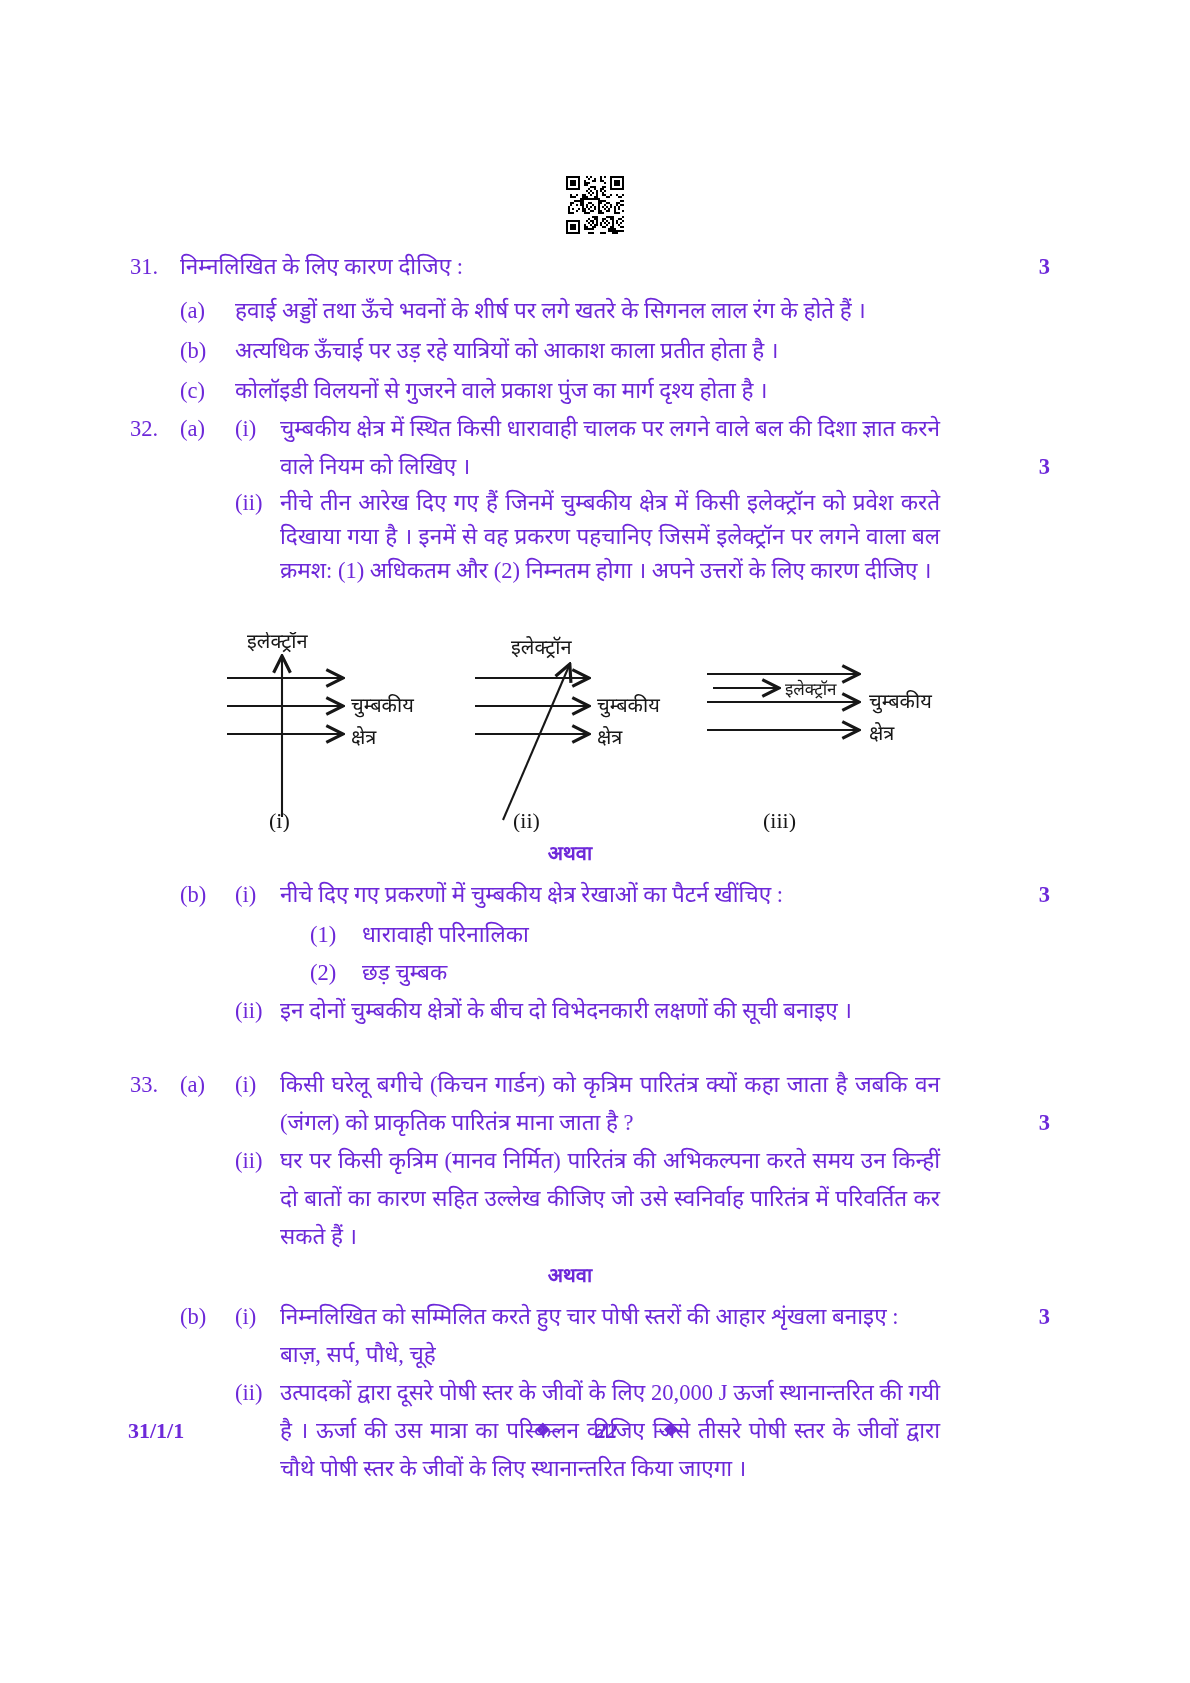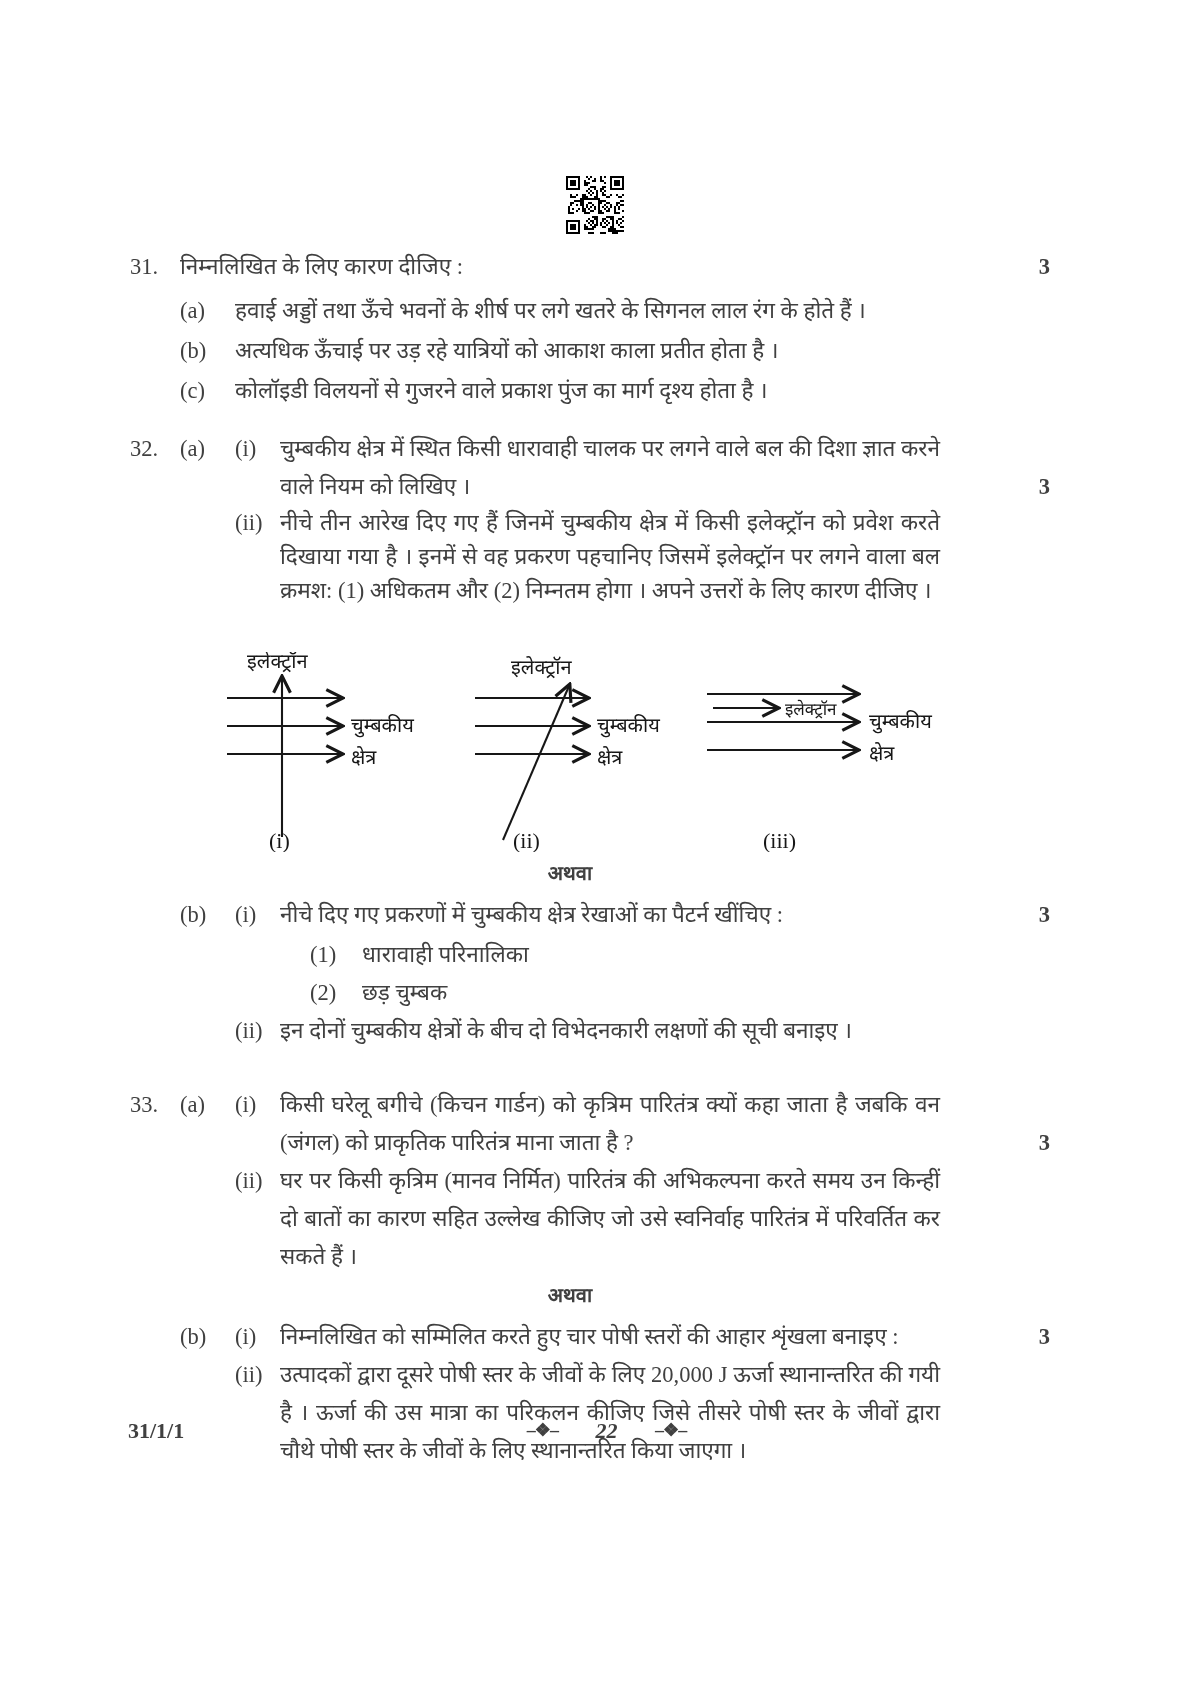--- a/index.html
+++ b/index.html
@@ -2,21 +2,21 @@
 <html><head>
 <meta charset="utf-8">
 <style>
   * { box-sizing: border-box; }
   html, body { margin: 0; padding: 0; background: #ffffff; }
   .page {
     position: relative;
     width: 1190px;
     height: 1683px;
     background: #ffffff;
-    color: #404040;
+    color: #6d28d9;
     font-family: "Liberation Serif", "DejaVu Serif", serif;
     overflow: hidden;
   }
   .qr-row { margin-top: 176px; width: 100%; text-align: center; }
   .qr-row svg { shape-rendering: crispEdges; }
   .content { padding-left: 130px; }
   .row {
     display: flex;
     align-items: flex-start;
     width: 930px;
@@ -339,21 +339,21 @@
       <div class="txt">अत्यधिक ऊँचाई पर उड़ रहे यात्रियों को आकाश काला प्रतीत होता है ।</div>
       <span class="col-m"></span>
     </div>
     <div class="row" style="margin-top:2px">
       <span class="col-q"></span>
       <span class="col-p">(c)</span>
       <div class="txt">कोलॉइडी विलयनों से गुजरने वाले प्रकाश पुंज का मार्ग दृश्य होता है ।</div>
       <span class="col-m"></span>
     </div>
 
-    <div class="row" style="margin-top:20px">
+    <div class="row" style="">
       <span class="col-q">32.</span>
       <span class="col-p">(a)</span>
       <span class="col-s">(i)</span>
       <div class="txt">चुम्बकीय क्षेत्र में स्थित किसी धारावाही चालक पर लगने वाले बल की दिशा ज्ञात करने वाले नियम को लिखिए ।</div>
       <span class="col-m end">3</span>
     </div>
 
     <div class="row lh34">
       <span class="col-q"></span>
       <span class="col-p"></span>
@@ -473,20 +473,27 @@
 
     <div class="or" style="margin-top:4px">अथवा</div>
 
     <div class="row" style="margin-top:8px">
       <span class="col-q"></span>
       <span class="col-p">(b)</span>
       <span class="col-s">(i)</span>
       <div class="txt">निम्नलिखित को सम्मिलित करते हुए चार पोषी स्तरों की आहार शृंखला बनाइए :</div>
       <span class="col-m">3</span>
     </div>
+    <div class="row">
+      <span class="col-q"></span>
+        <span class="col-p"></span>
+        <span class="col-s"></span>
+      <div class="txt">बाज़, सर्प, पौधे, चूहे</div>
+      <span class="col-m"></span>
+    </div>
 
     <div class="row">
       <span class="col-q"></span>
       <span class="col-p"></span>
       <span class="col-s">(ii)</span>
       <div class="txt">उत्पादकों द्वारा दूसरे पोषी स्तर के जीवों के लिए 20,000 J ऊर्जा स्थानान्तरित की गयी है । ऊर्जा की उस मात्रा का परिकलन कीजिए जिसे तीसरे पोषी स्तर के जीवों द्वारा चौथे पोषी स्तर के जीवों के लिए स्थानान्तरित किया जाएगा ।</div>
       <span class="col-m"></span>
     </div>
 
   </div>

